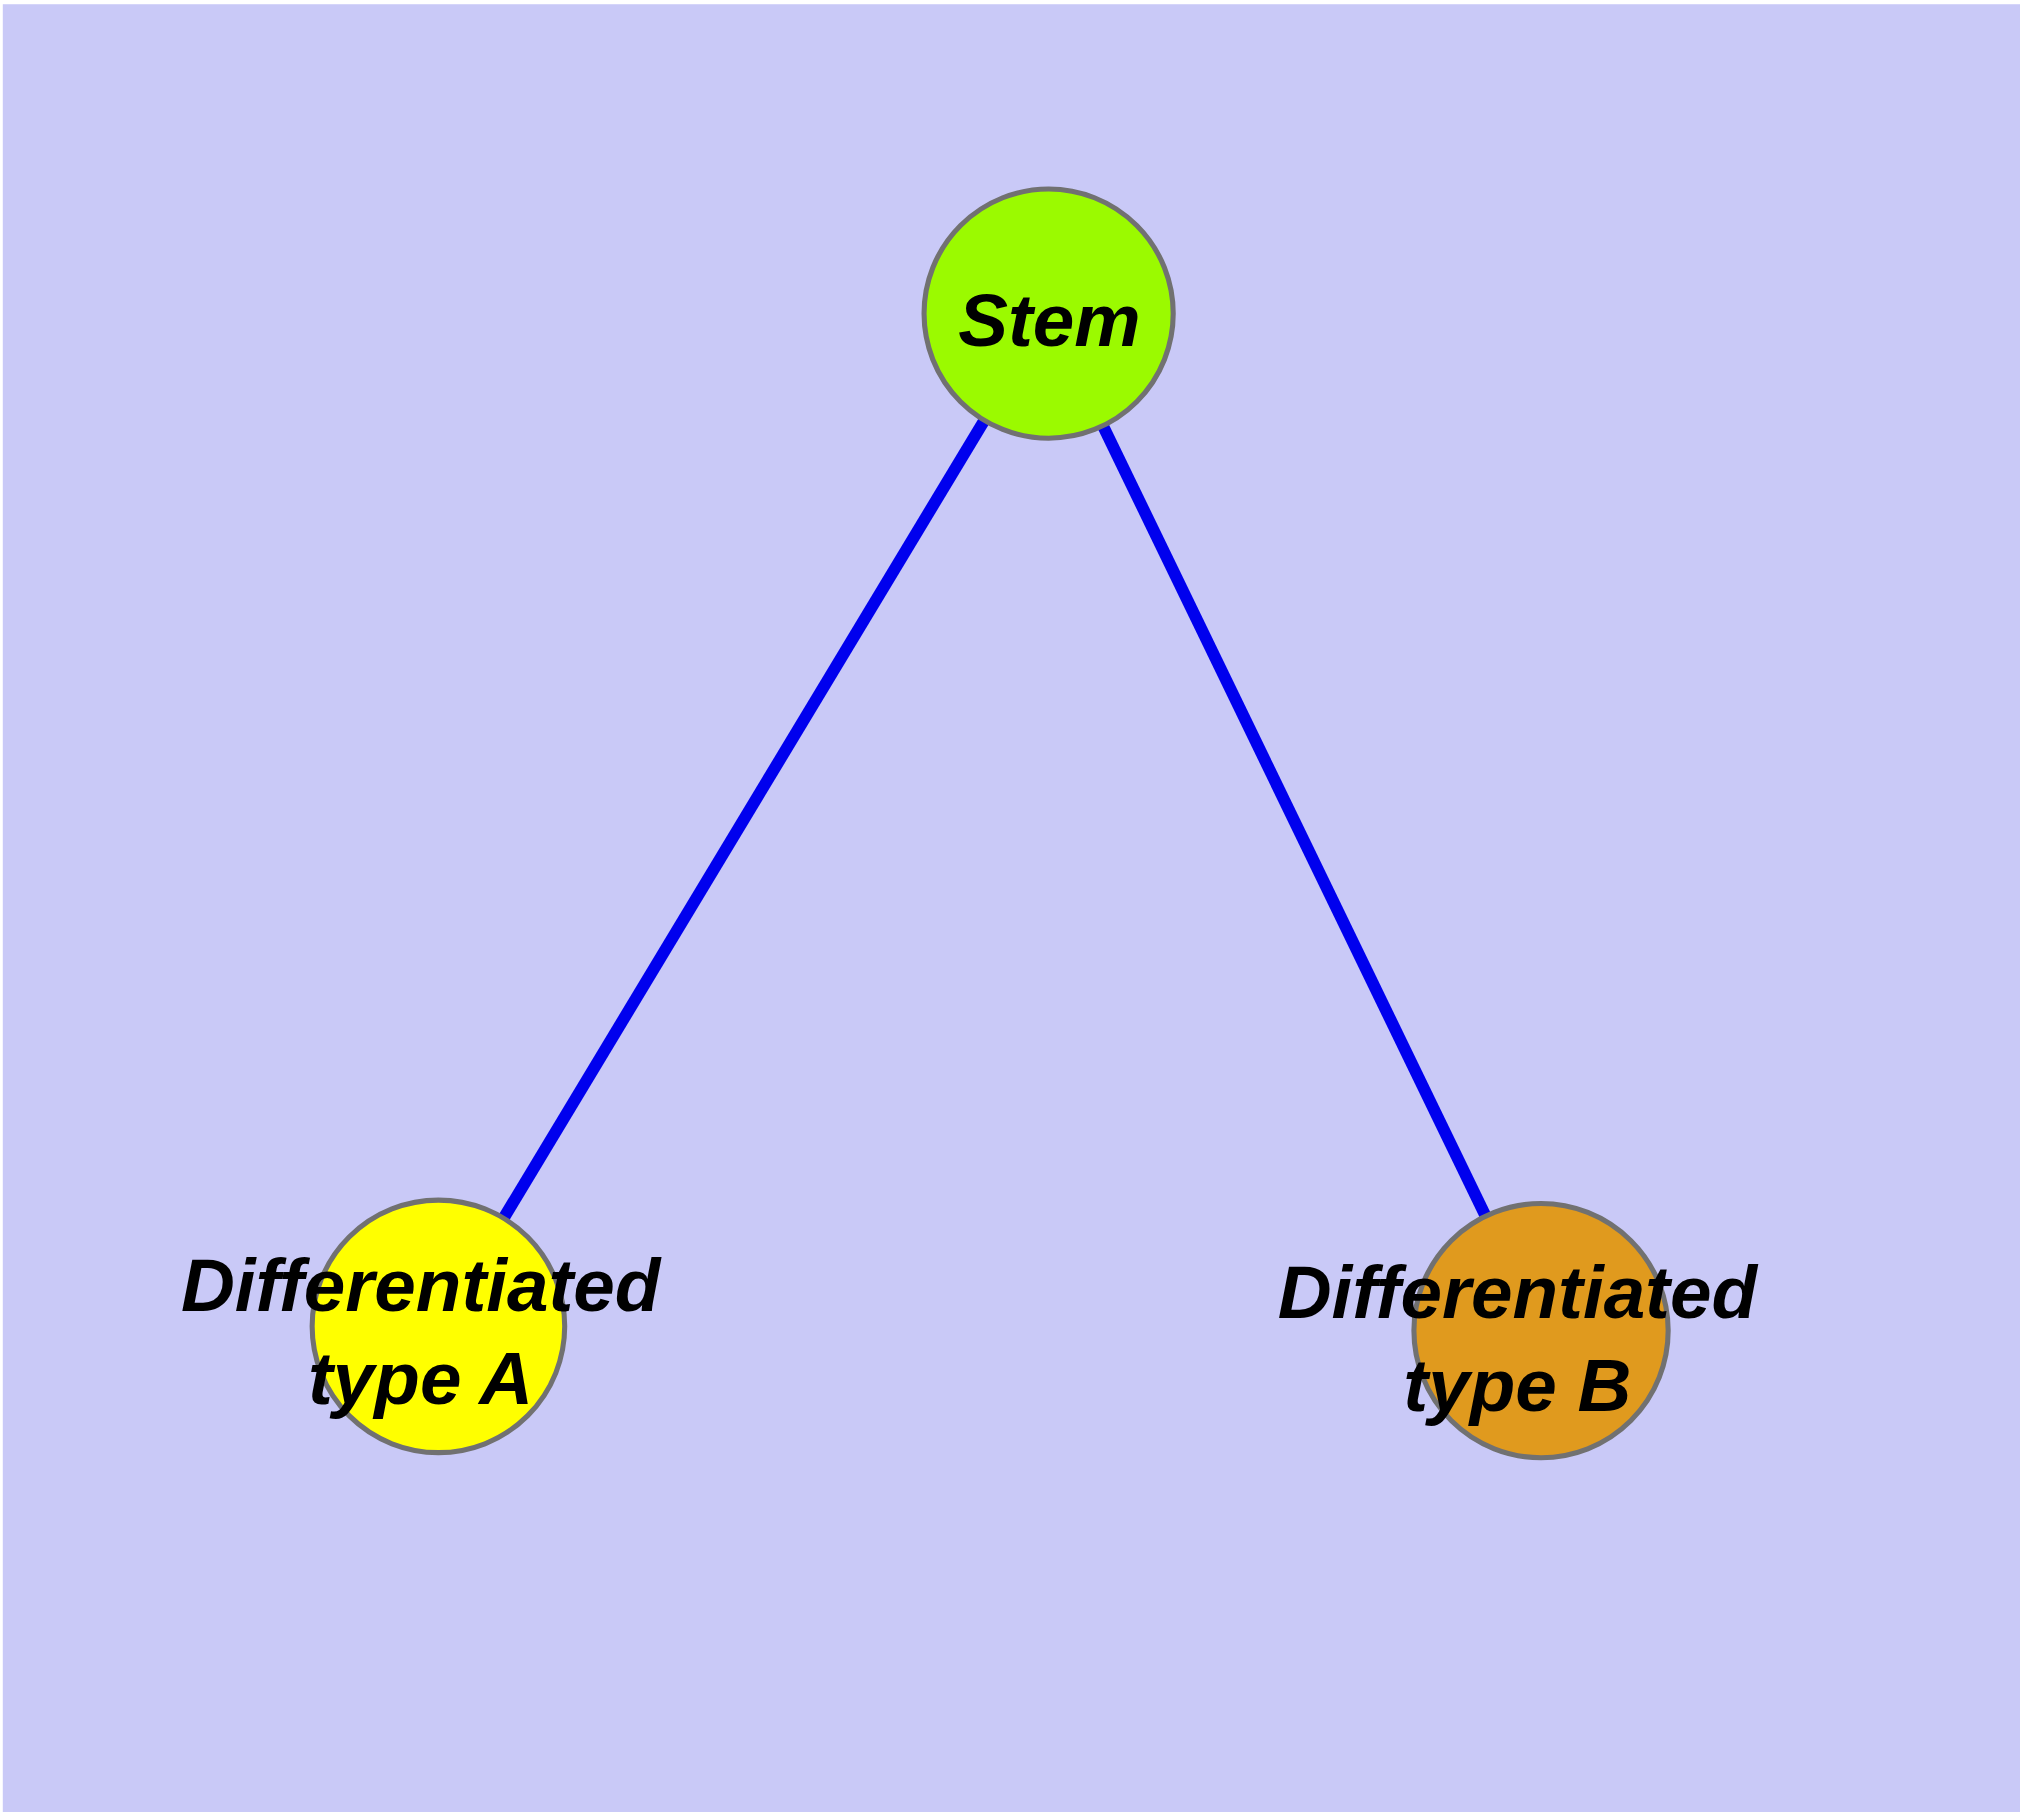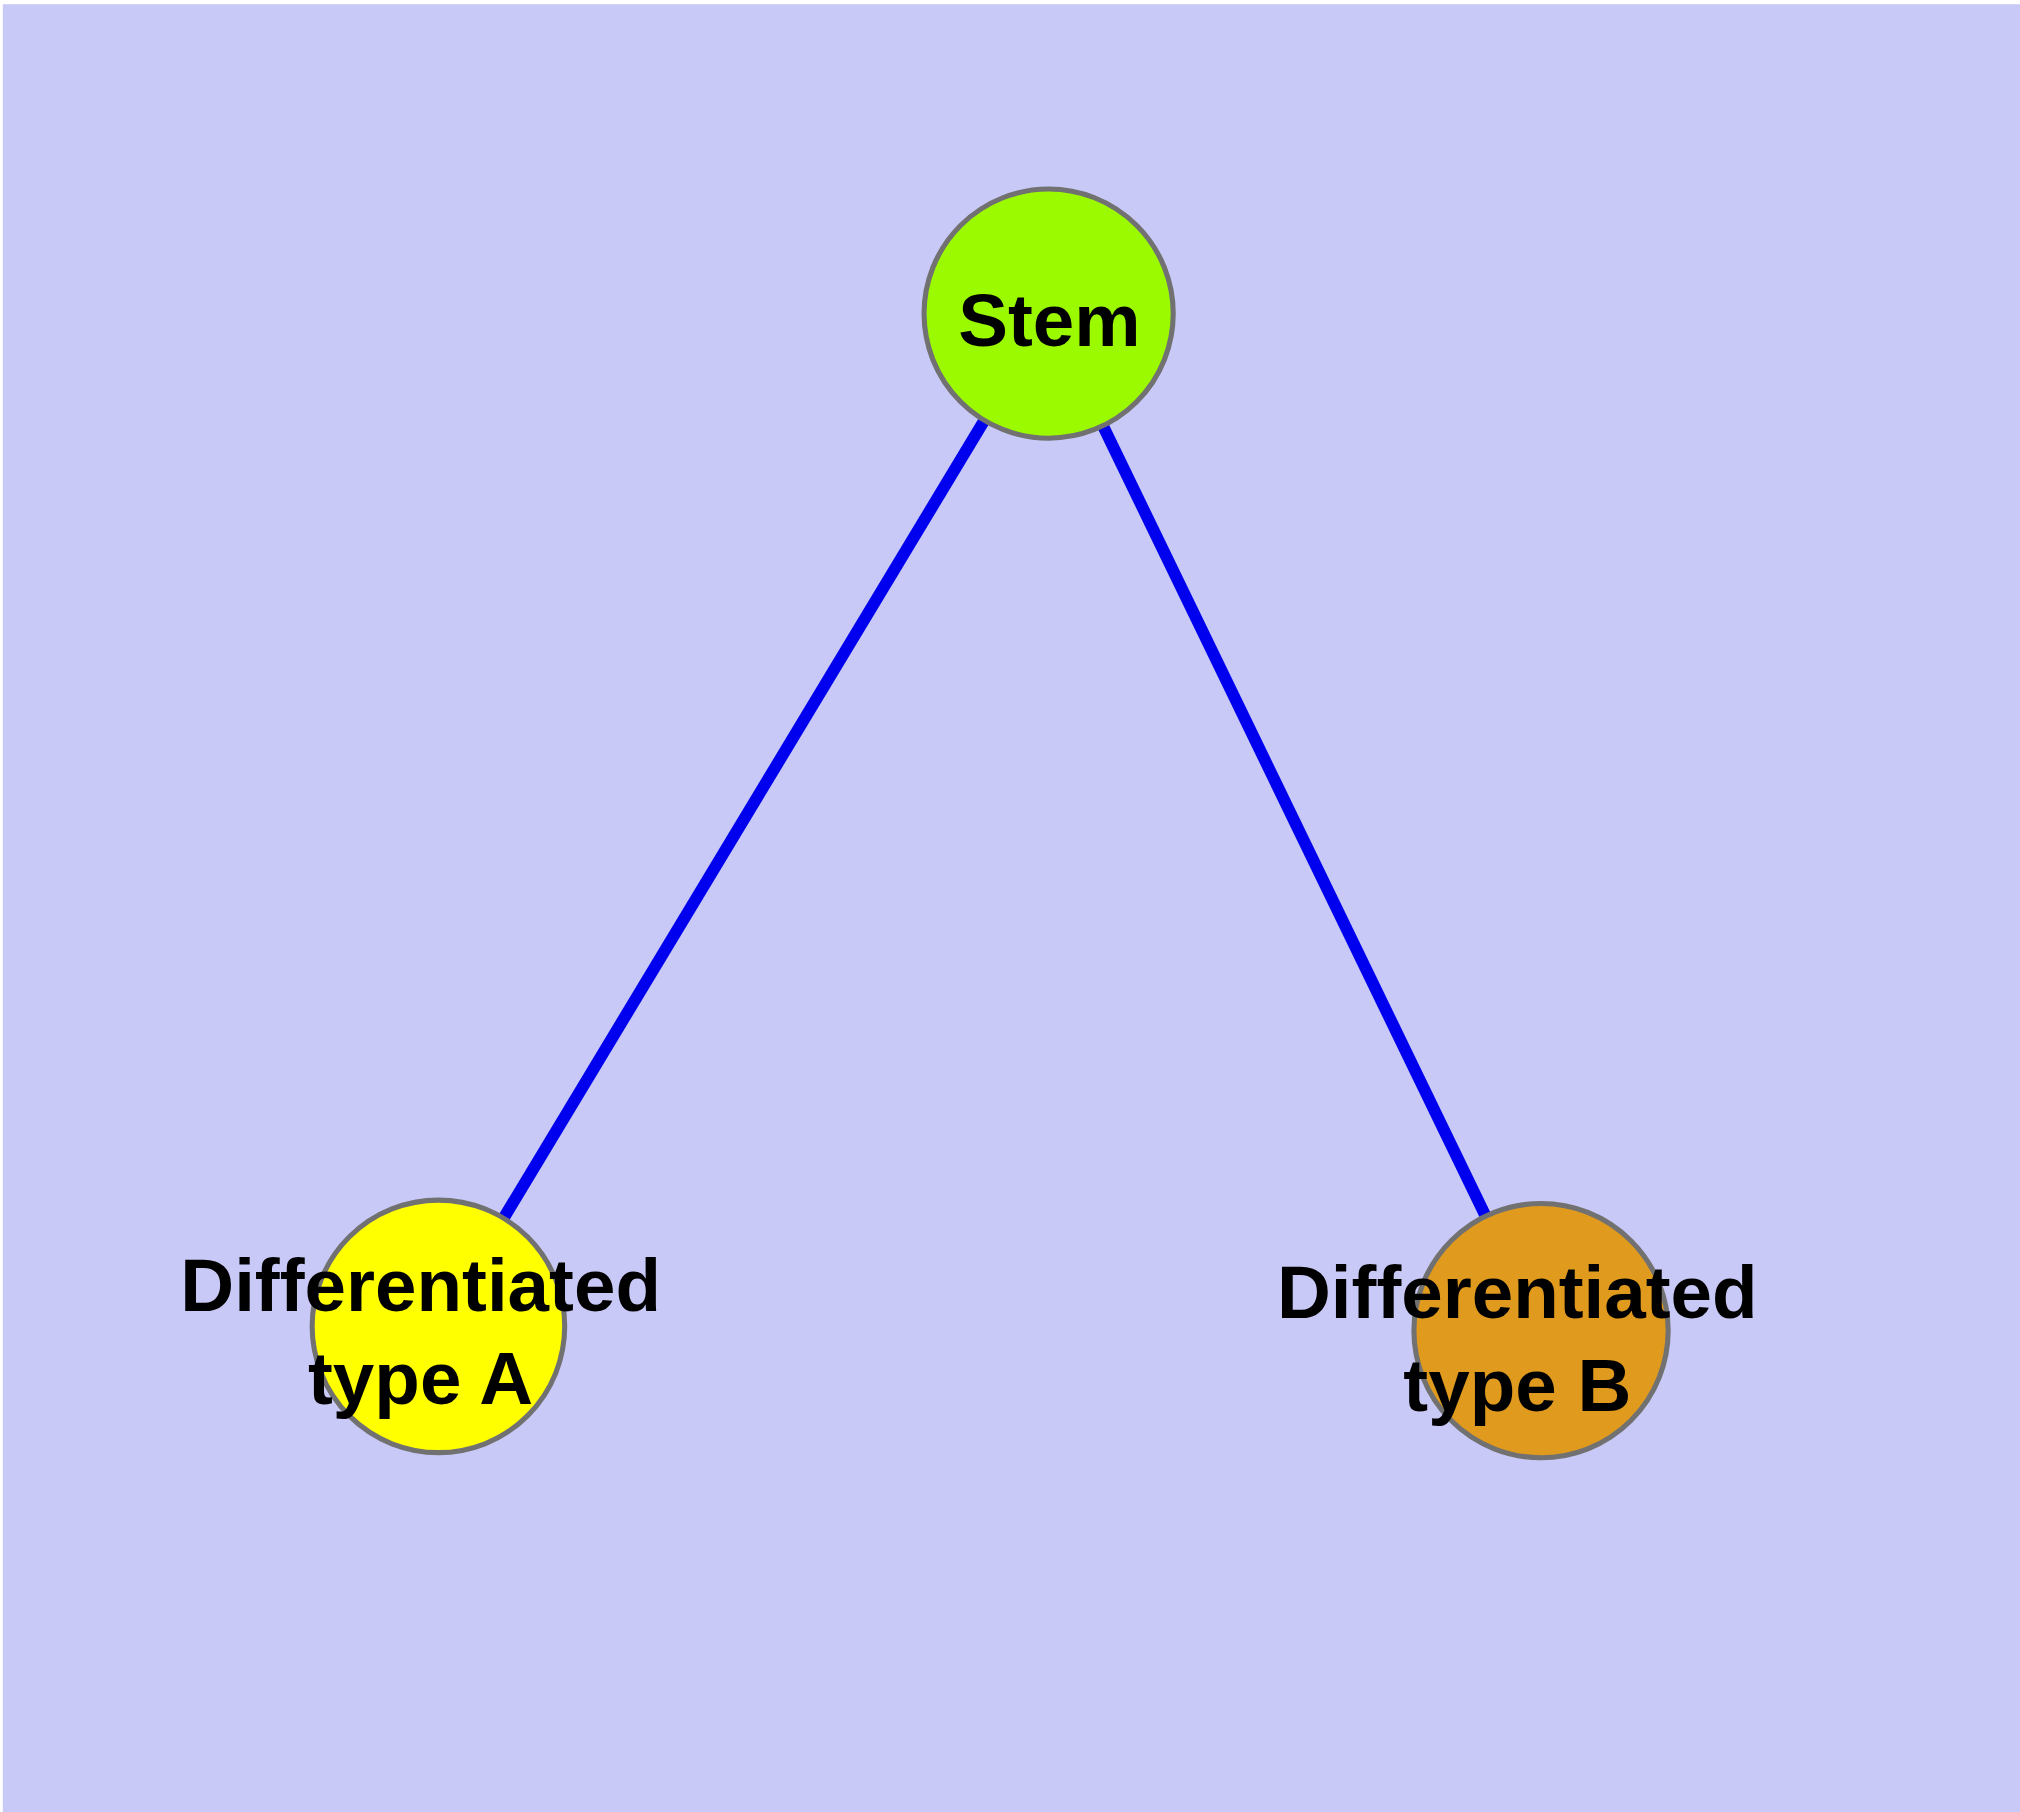--- a/index.html
+++ b/index.html
@@ -7,20 +7,21 @@
     padding: 0;
     background: #ffffff;
     width: 2021px;
     height: 1812px;
     overflow: hidden;
   }
   .stage {
     position: relative;
     width: 2021px;
     height: 1392px;
+    font-style: italic;
   }
   svg {
     display: block;
   }
   .node-label {
     font-family: "Liberation Sans", sans-serif;
     font-weight: bold;
     font-size: 88px;
     text-anchor: middle;
   }

